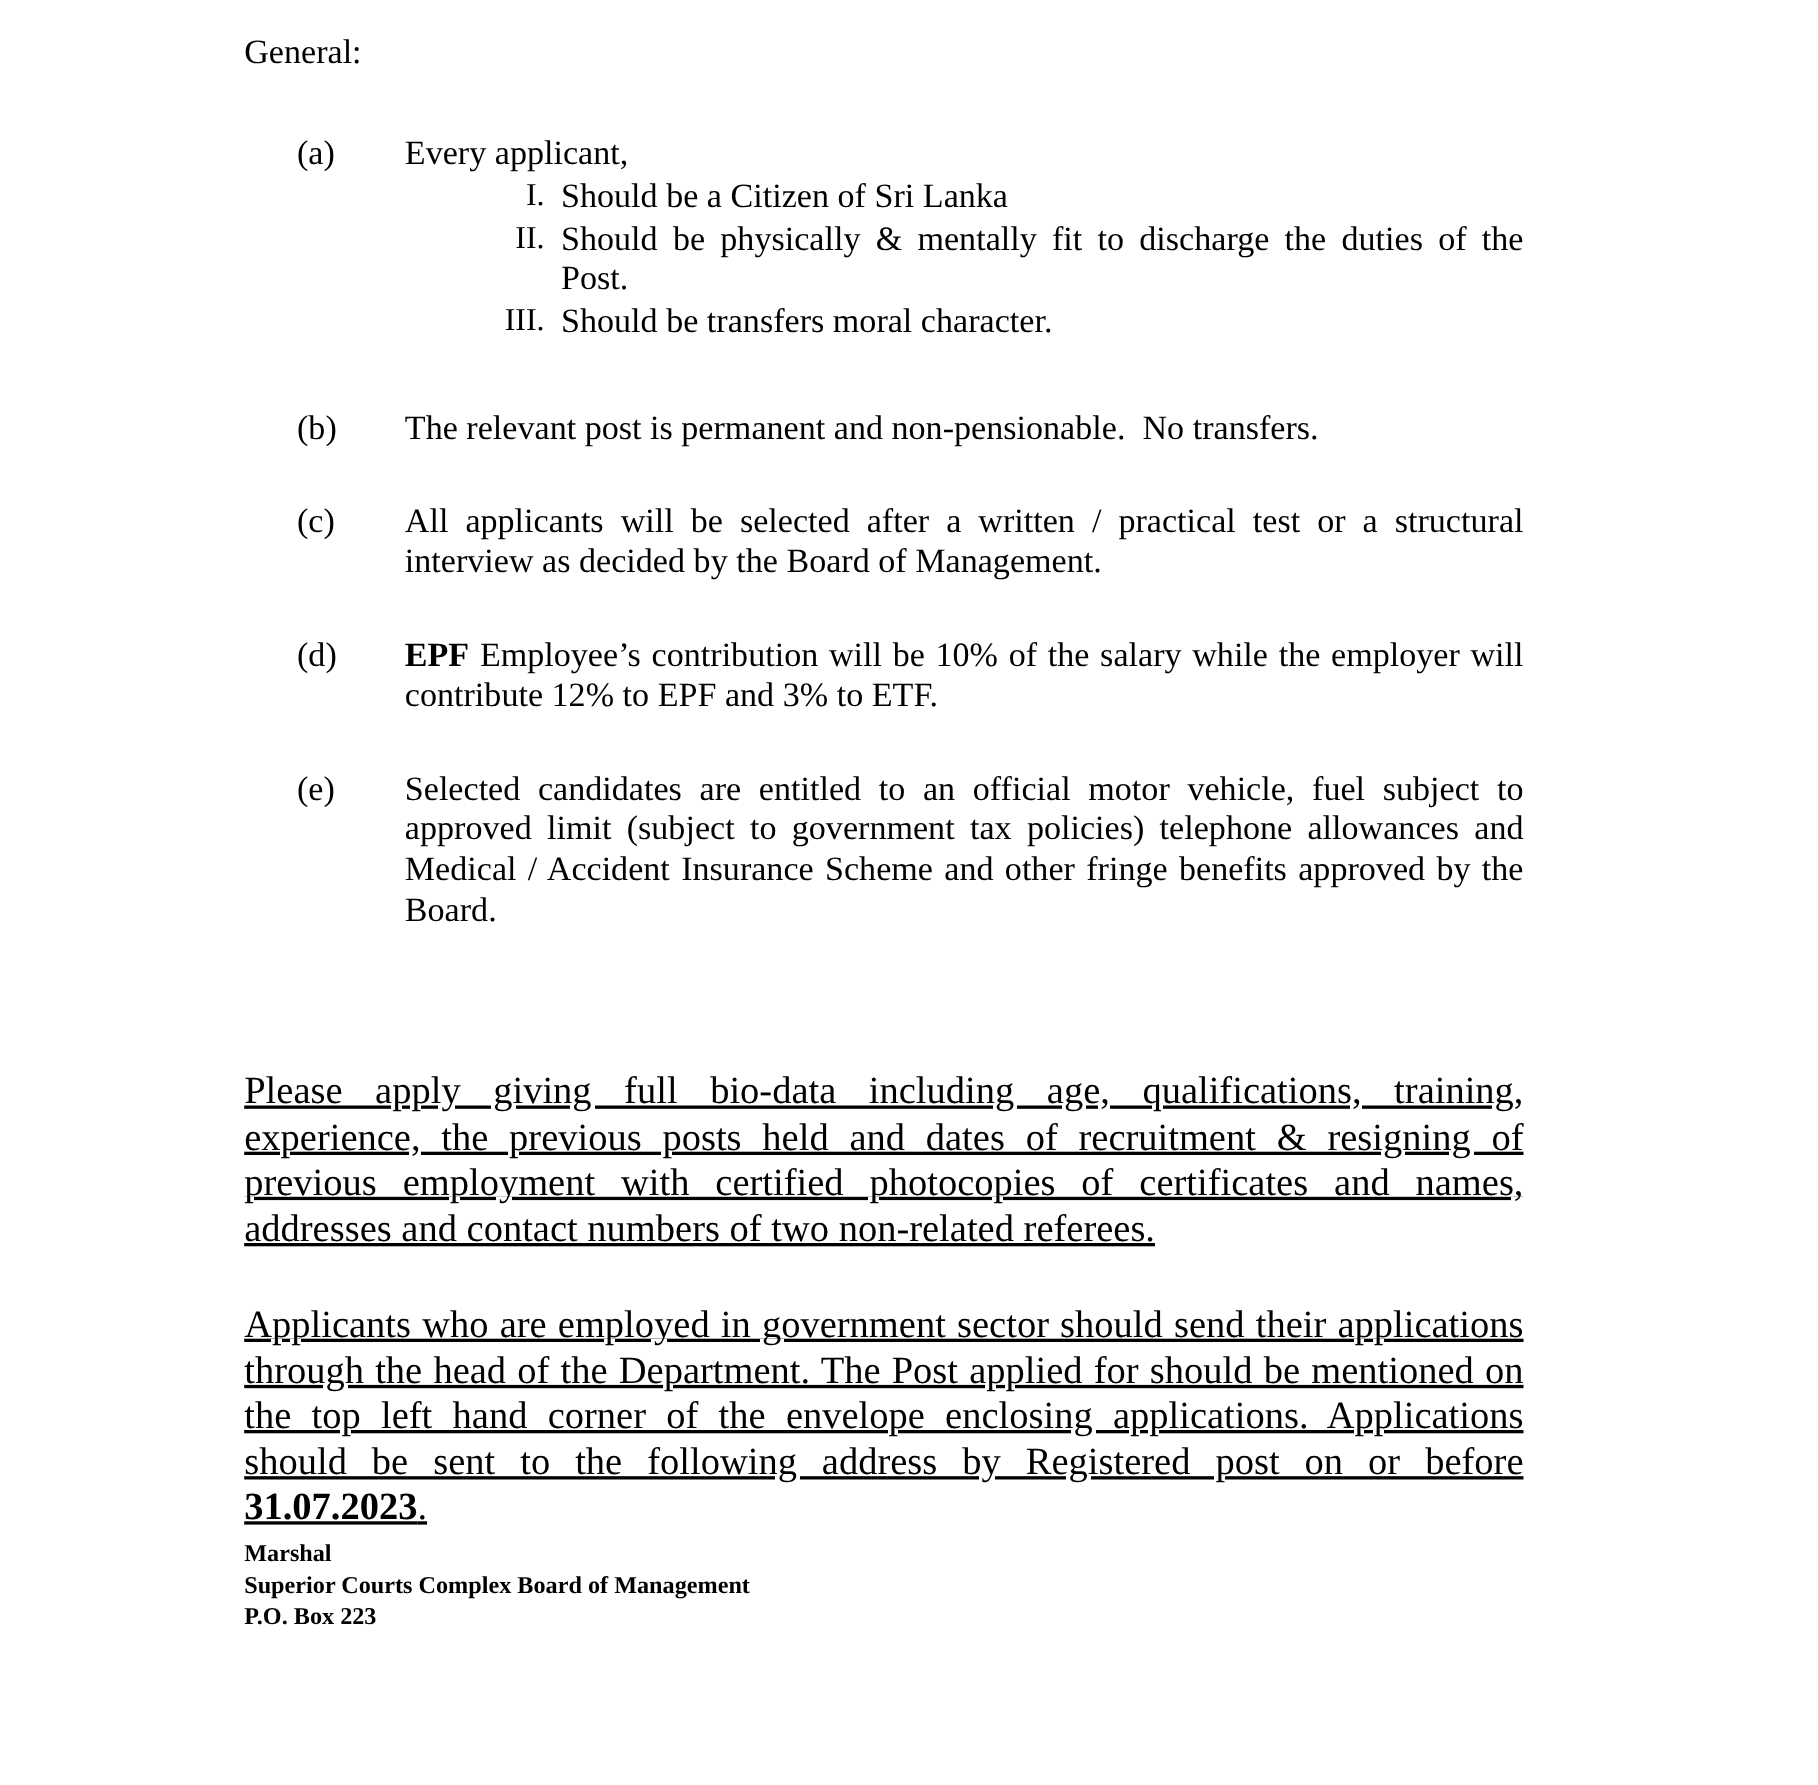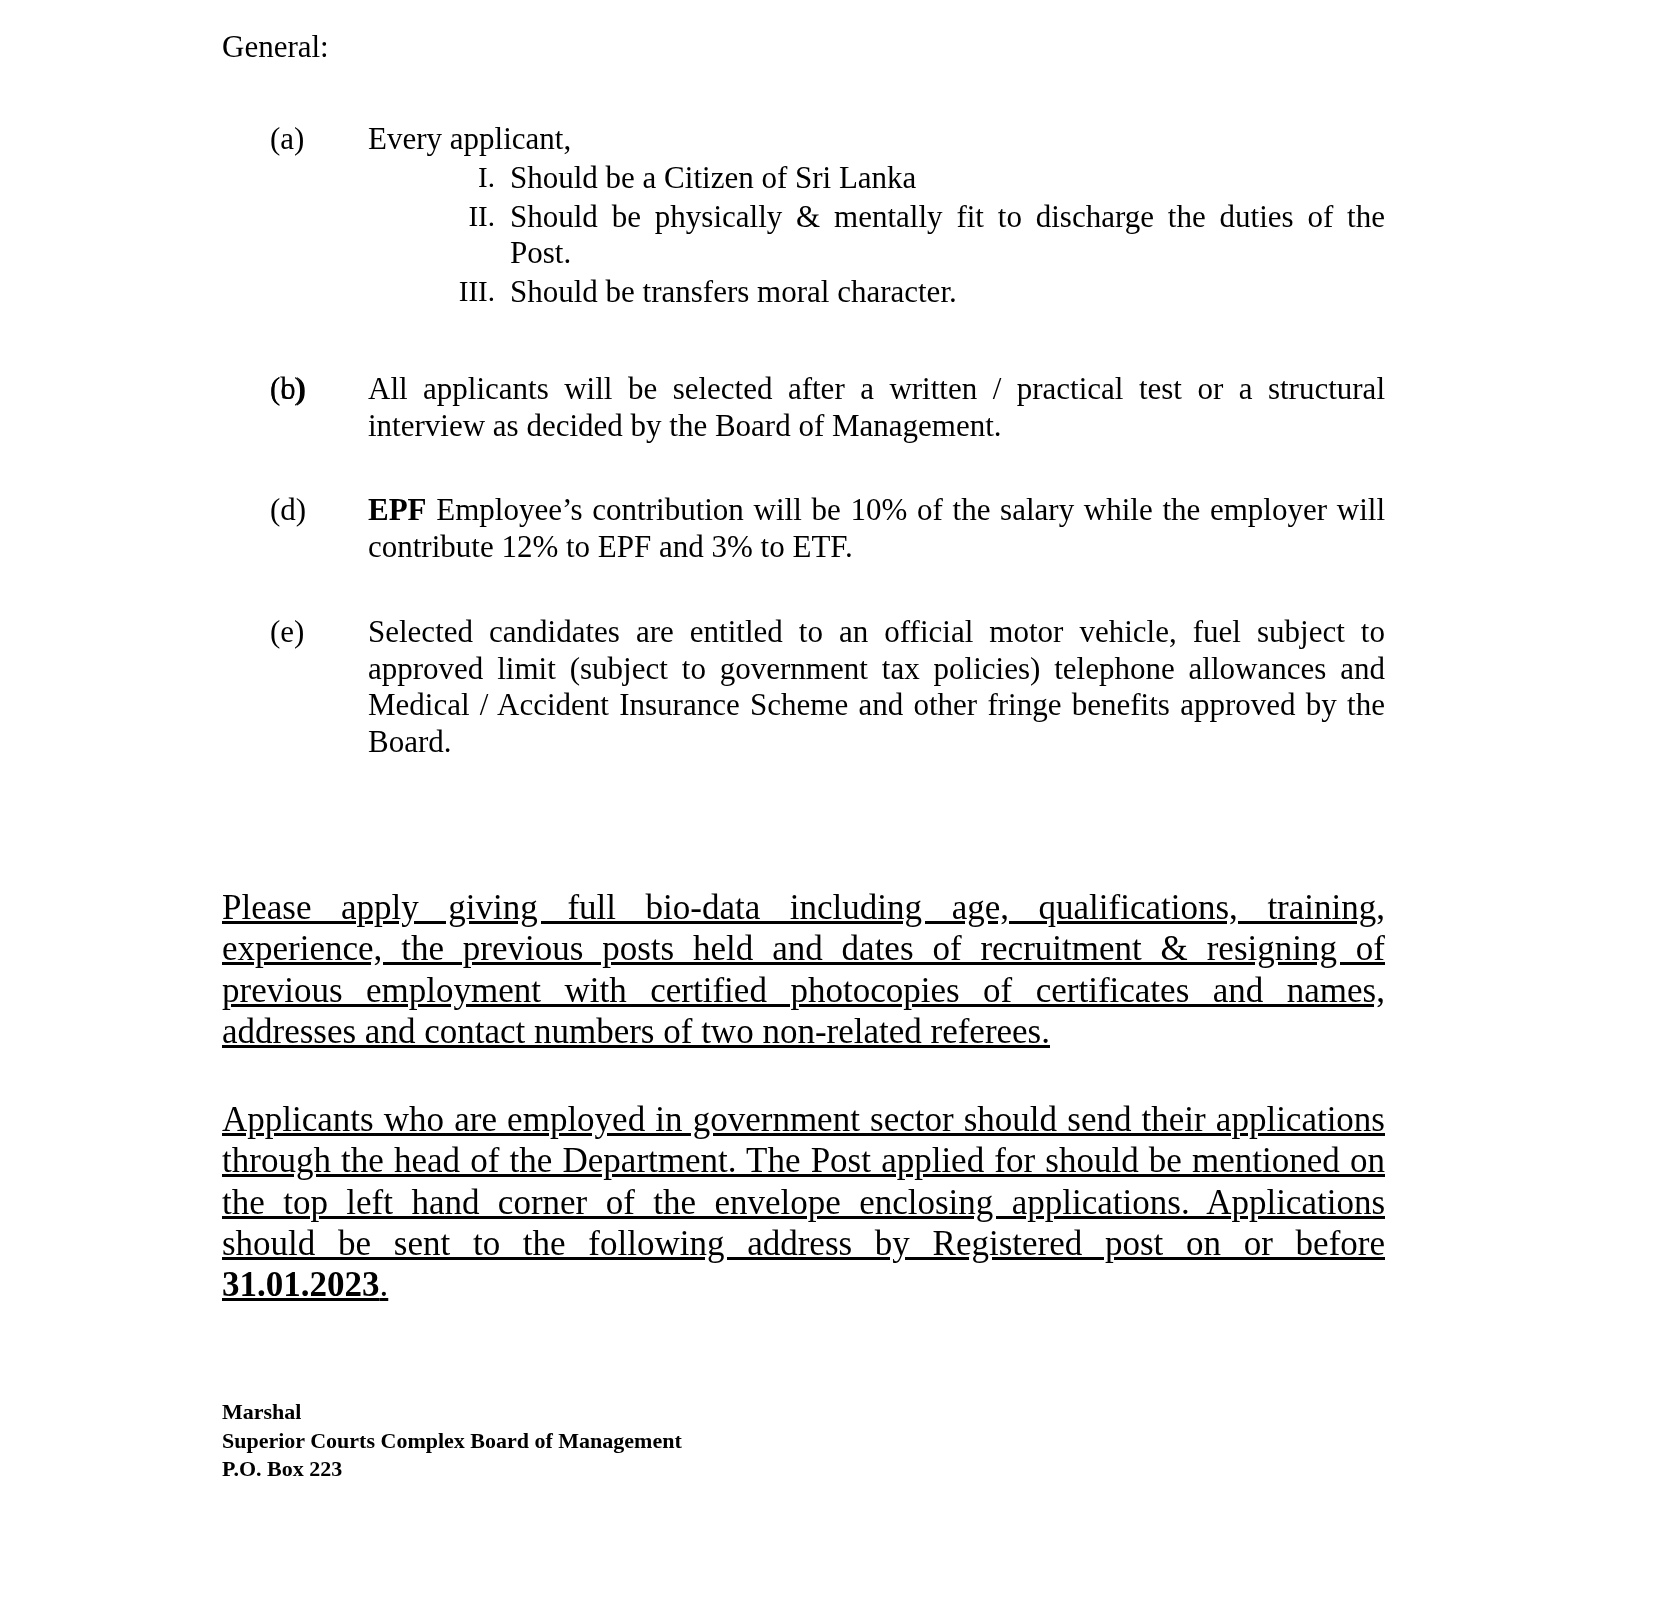--- a/index.html
+++ b/index.html
@@ -152,20 +152,21 @@
           </div>
           <div class="roman-item">
             <span class="roman-marker">III.</span>
             <span>Should be transfers moral character.</span>
           </div>
         </div>
       </div>
 
       <div class="alpha-item" style="margin-top:60px;">
         <span class="alpha-marker">(b)</span>
+        <span class="alpha-text plain" style="white-space:pre-wrap;">The relevant post is permanent and non-pensionable.  No transfers.</span>
       </div>
 
       <div class="alpha-item" style="margin-top:48px;">
         <span class="alpha-marker">(c)</span>
         <span class="alpha-text justified">All applicants will be selected after a written / practical test or a structural interview as decided by the Board of Management.</span>
       </div>
 
       <div class="alpha-item" style="margin-top:48px;">
         <span class="alpha-marker">(d)</span>
         <span class="alpha-text justified"><b>EPF</b><span> Employee’s contribution will be 10% of the salary while the employer will contribute 12% to EPF and 3% to ETF.</span></span>
@@ -175,21 +176,21 @@
         <span class="alpha-marker">(e)</span>
         <span class="alpha-text justified">Selected candidates are entitled to an official motor vehicle, fuel subject to approved limit (subject to government tax policies) telephone allowances and Medical / Accident Insurance Scheme and other fringe benefits approved by the Board.</span>
       </div>
 
     </div>
 
     <div class="spacer-lg"></div>
 
     <p class="para">Please apply giving full bio-data including age, qualifications, training, experience, the previous posts held and dates of recruitment &amp; resigning of previous employment with certified photocopies of certificates and names, addresses and contact numbers of two non-related referees.</p>
 
-    <p class="para"><span>Applicants who are employed in government sector should send their applications through the head of the Department. The Post applied for should be mentioned on the top left hand corner of the envelope enclosing applications. Applications should be sent to the following address by Registered post on or before </span><b>31.01.2023</b><span>.</span></p>
+    <p class="para"><span>Applicants who are employed in government sector should send their applications through the head of the Department. The Post applied for should be mentioned on the top left hand corner of the envelope enclosing applications. Applications should be sent to the following address by Registered post on or before </span><b>31.07.2023</b><span>.</span></p>
 
   </div>
 
   <div class="sign-block">
     <span class="sign-line">Marshal</span>
     <span class="sign-line">Superior Courts Complex Board of Management</span>
     <span class="sign-line">P.O. Box 223</span>
   </div>
 
 </div>

